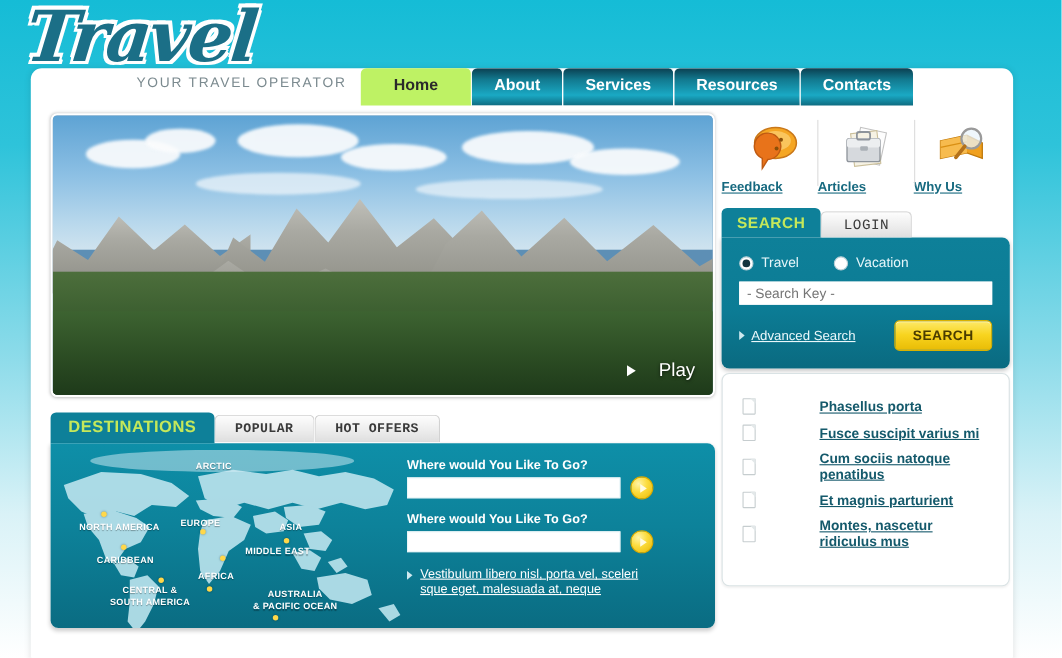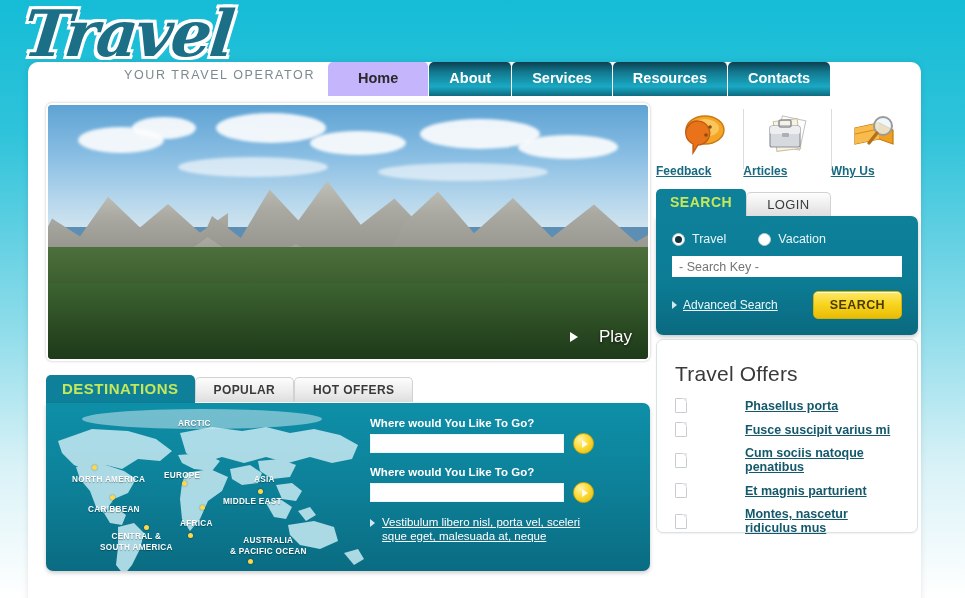--- a/index.html
+++ b/index.html
@@ -68,21 +68,21 @@
     color: #ffffff;
     background: linear-gradient(to bottom, #0b3f50 0%, #12798f 30%, #1aa9c4 72%, #0e6b80 100%);
     border-radius: 5px 5px 0 0;
     border-right: 1px solid #ffffff;
     text-align: center;
     cursor: pointer;
     white-space: nowrap;
   }
   .nav-item:last-child { border-right: none; }
   .nav-item.active {
-    background: #c4b5fd;
+    background: #bef264;
     color: #2a2a2a;
     font-weight: bold;
     height: 34px;
     line-height: 33px;
     padding: 0 30px;
   }
 
   
   .col-left { position: absolute; left: 18px; top: 41px; width: 604px; }
   .col-right { position: absolute; left: 628px; top: 41px; width: 262px; }
@@ -154,20 +154,21 @@
     padding: 0 14px;
     font-size: 14px; font-weight: bold;
     border-radius: 5px 5px 0 0;
     cursor: pointer; white-space: nowrap;
   }
   .ptab.active { background: #0e8099; color: #c5e85a; letter-spacing: .5px; }
   .ptab.idle {
     background: linear-gradient(to bottom, #fdfdfd 0%, #ededed 55%, #dedede 100%);
     color: #3a3a3a; border: 1px solid #d2d2d2; border-bottom: none;
     letter-spacing: .4px;
+    font-family: Liberation Mono, monospace;
   }
   .searchbody {
     background: linear-gradient(to bottom, #0e8099 0%, #0c7c95 55%, #0a6a80 100%);
     border-radius: 0 7px 7px 7px;
     padding: 16px 16px 16px 16px;
     box-shadow: 0 2px 4px rgba(0,0,0,.22);
   }
   .radios { display: flex; align-items: center; gap: 10px; margin-bottom: 10px; }
   .radio { display: flex; align-items: center; gap: 7px; cursor: pointer; }
   .radio + .radio { margin-left: 22px; }
@@ -452,21 +453,20 @@
           <span class="adv">
             <span class="caret-r"></span>
             <span>Advanced Search</span>
           </span>
           <button class="btn-search">SEARCH</button>
         </div>
       </div>
     </div>
 
     <div class="offers">
-      <h2>Travel Offers</h2>
 
       <div class="offer">
         <span class="docicon"></span>
         <a>Phasellus porta</a>
       </div>
       <div class="offer">
         <span class="docicon"></span>
         <a>Fusce suscipit varius mi</a>
       </div>
       <div class="offer">

